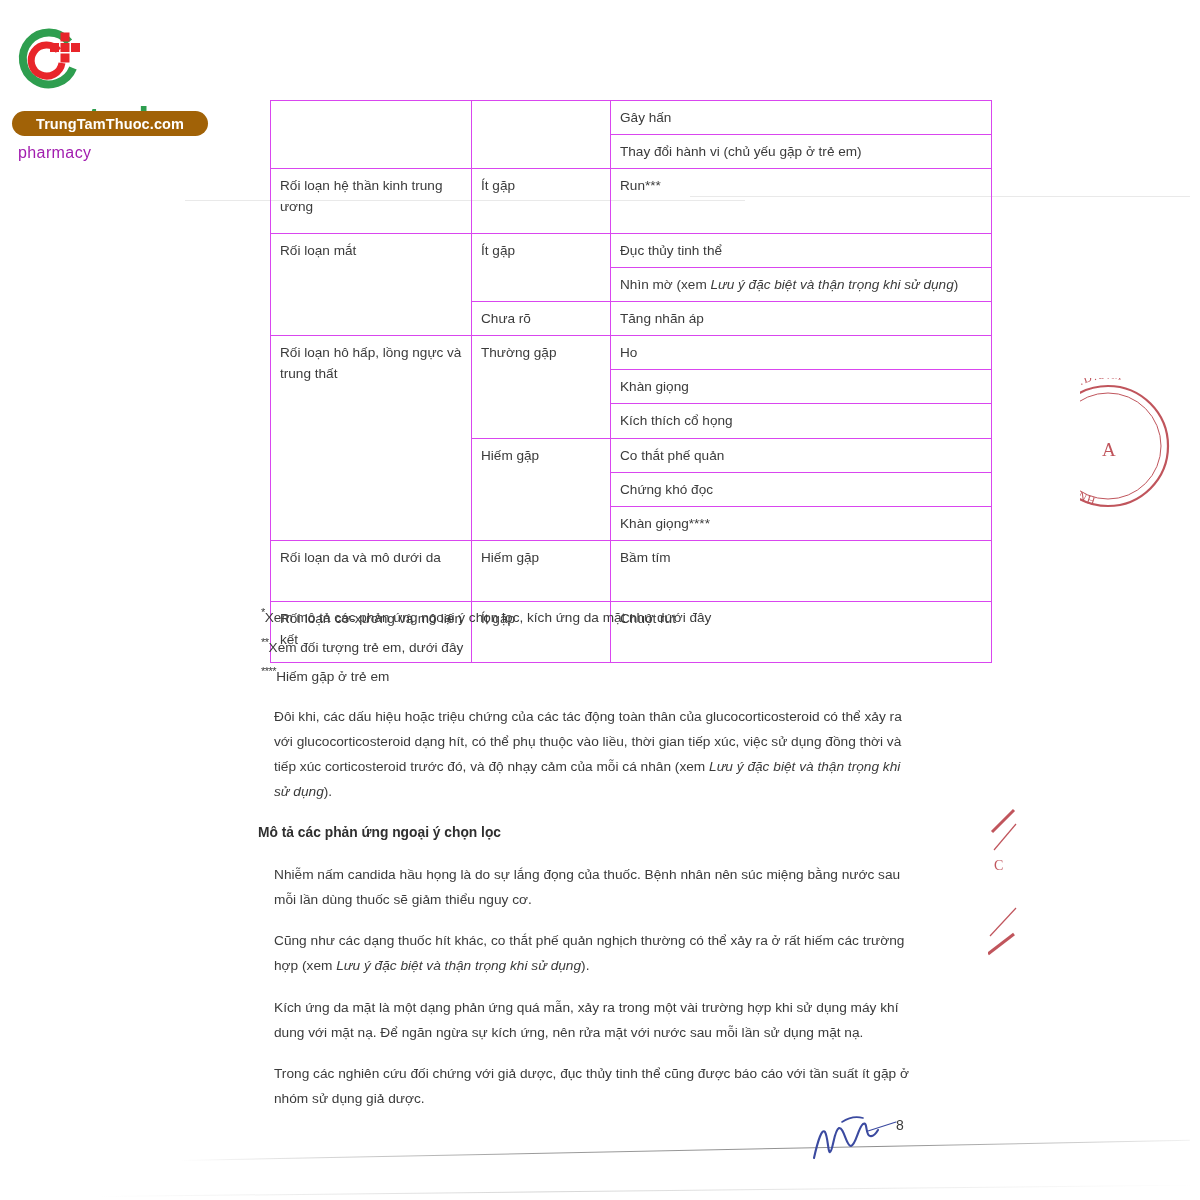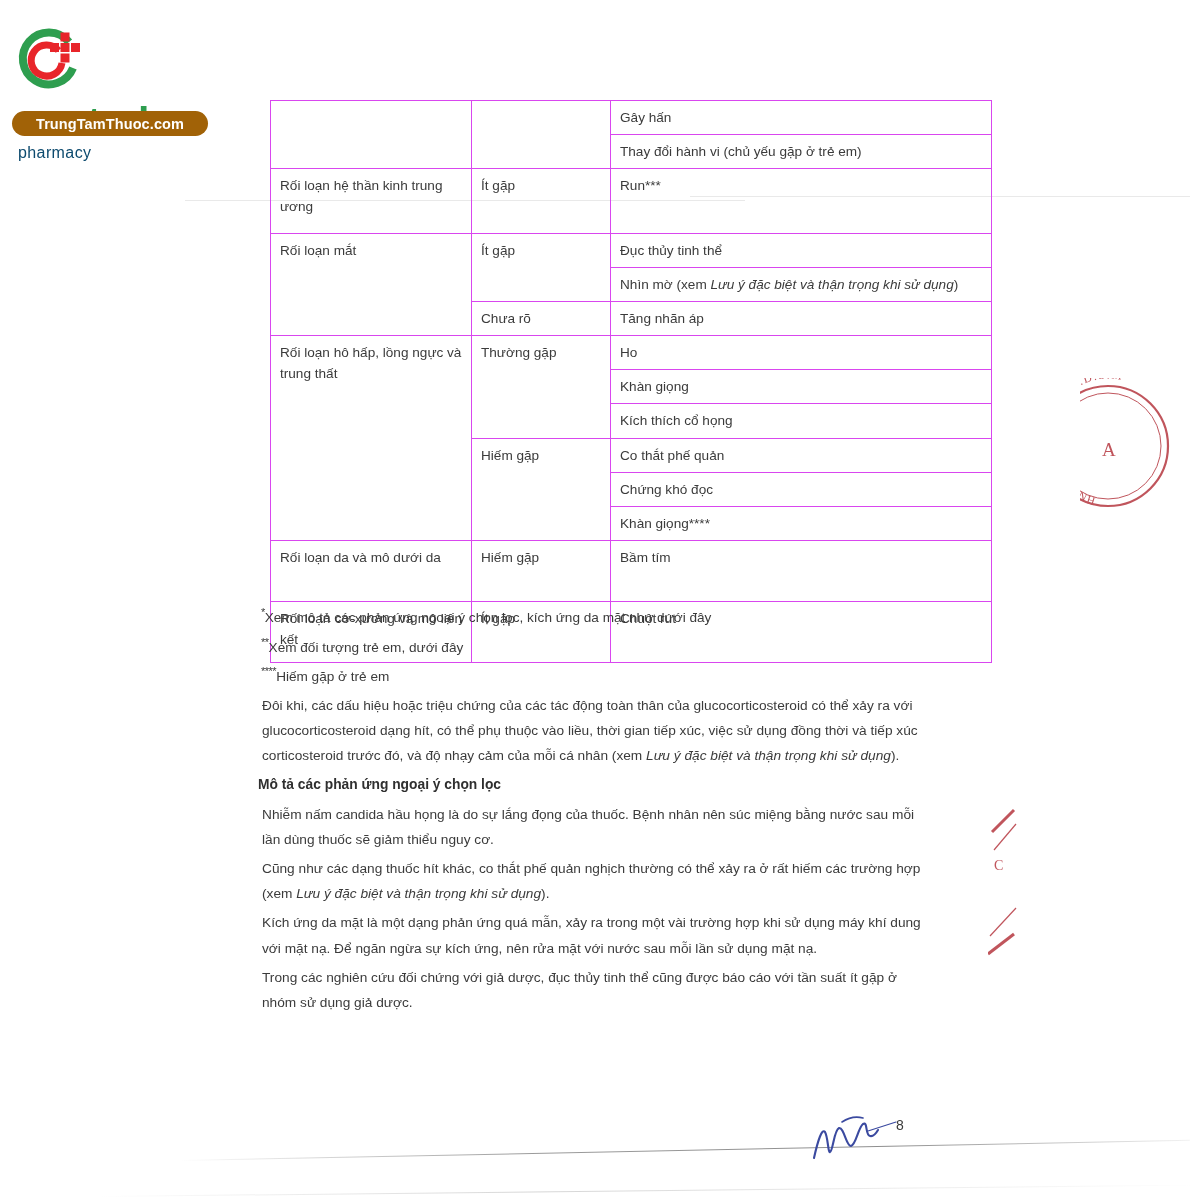--- a/index.html
+++ b/index.html
@@ -17,21 +17,21 @@
   .logo-block{position:absolute;left:14px;top:26px;width:230px;}
   .logo-row{display:flex;align-items:flex-start;flex-direction:column;}
   .logo-mark{width:72px;height:70px;position:relative;flex:0 0 auto;}
   .logo-word{margin-left:4px;padding-top:8px;}
   .logo-central{
     font-size:41px;line-height:0.92;font-weight:700;color:#2e9e4f;
     letter-spacing:-0.5px;
   }
   .logo-tm{font-size:11px;vertical-align:super;color:#2e9e4f;}
   .logo-pharm{
-    font-size:16px;color:#0c4a6e;letter-spacing:0.4px;margin-top:2px;
+    font-size:16px;color:#a21caf;letter-spacing:0.4px;margin-top:2px;
   }
   .ttt-badge{
     position:absolute;left:12px;top:111px;
     width:196px;height:25px;border-radius:13px;
     background:#a16207;
     display:flex;align-items:center;justify-content:center;
   }
   .ttt-badge span{
     color:#ffffff;font-weight:700;font-size:14.5px;letter-spacing:0.1px;
   }
@@ -58,21 +58,21 @@
 
   
   .body-col{
     position:absolute;left:258px;top:604px;width:676px;
   }
   .fn{
     font-size:13.6px;line-height:1.62;color:#3b3b3b;margin:0 0 5px 3px;
   }
   .fn sup{font-size:11px;vertical-align:super;letter-spacing:-0.5px;}
   .para{
-    font-size:13.7px;line-height:1.84;color:#3b3b3b;margin:4px;text-align:left;
+    font-size:13.7px;line-height:1.84;color:#3b3b3b;margin:16px;text-align:left;
   }
   .para + .para{margin-top:0;}
   .para em{font-style:italic;}
   .h-bold{
     font-size:13.8px;line-height:1.84;font-weight:700;color:#2f2f2f;margin:4px 0 0 0;
   }
 
   
   .page-no{
     position:absolute;left:896px;top:1117px;

